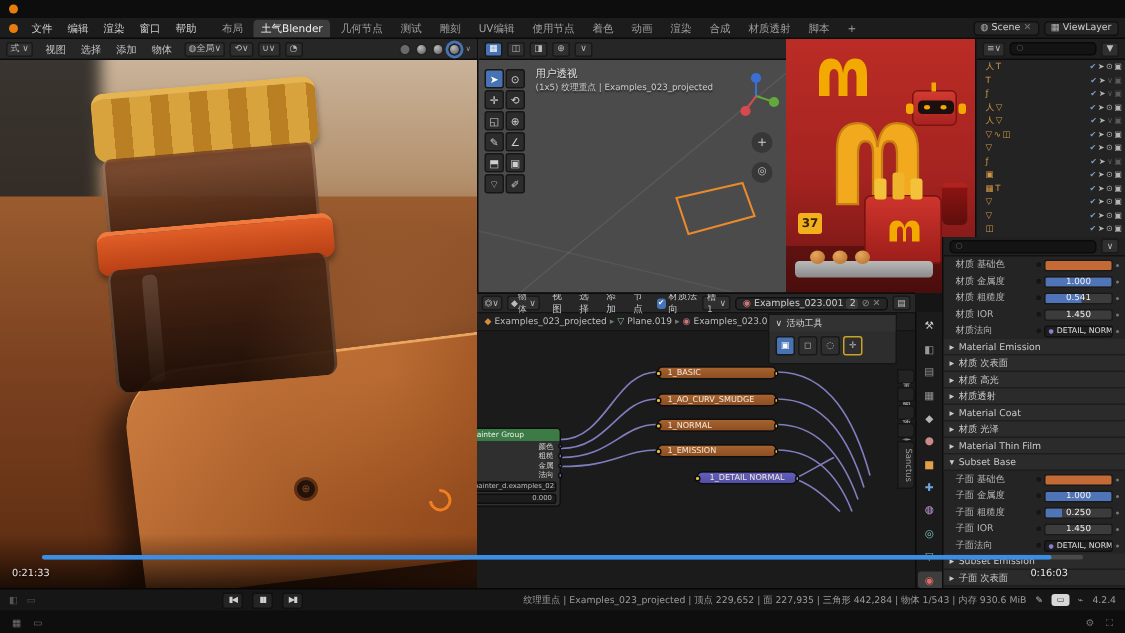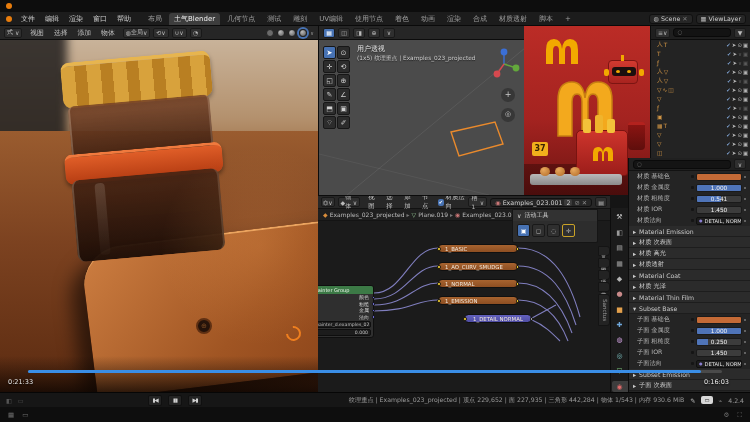--- a/index.html
+++ b/index.html
@@ -646,21 +646,21 @@
         <span class="hbtn" style="width:13px;height:13px;border:1px solid #c9a227">✛</span>
       </div>
     </div>
   </div>
 
   <div id="player" class="abs">
     <div id="ptrack">
         <div id="pfill" style="width: 97%;"></div>
       </div>
     <span class="ptime" style="left:8px">0:21:33</span>
-    <span class="ptime" style="right:21px">0:16:03</span>
+    <span class="ptime" style="right:38px">0:16:03</span>
   </div>
 
   <div id="statusA" class="abs">
     <span style="color:#555">◧</span>
     <span style="color:#555">▭</span>
     <span style="flex:1"></span>
     <span class="pbtn">▮◀</span>
     <span class="pbtn">▮▮</span>
     <span class="pbtn">▶▮</span>
     <span style="flex:1.2"></span>

